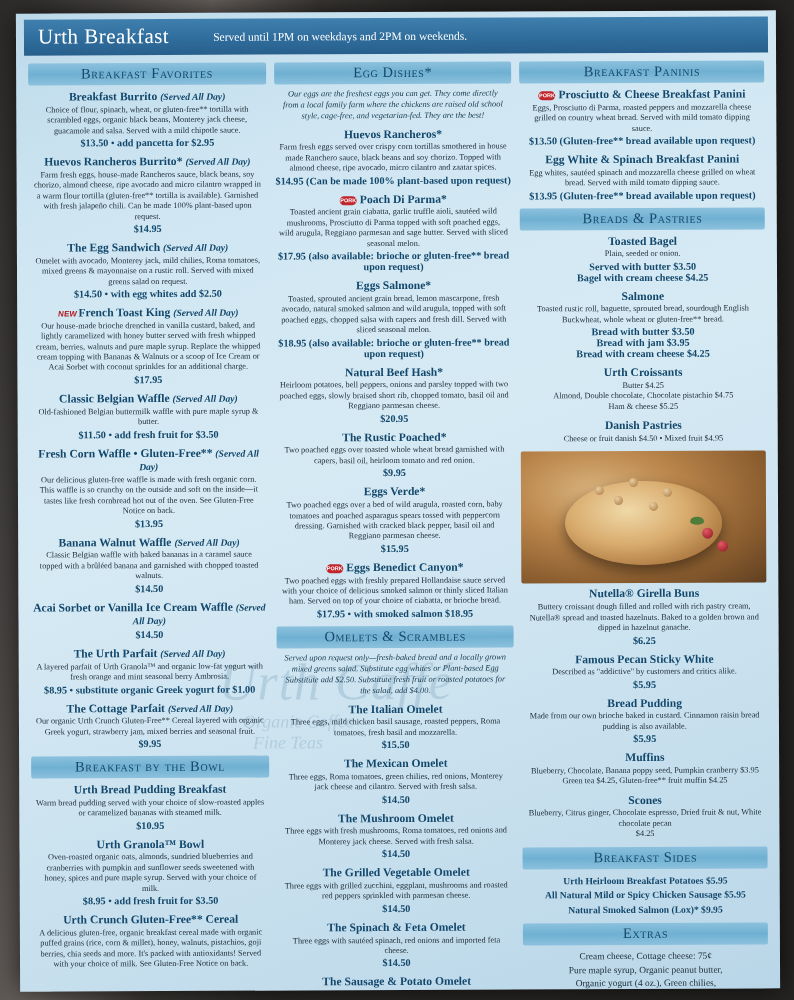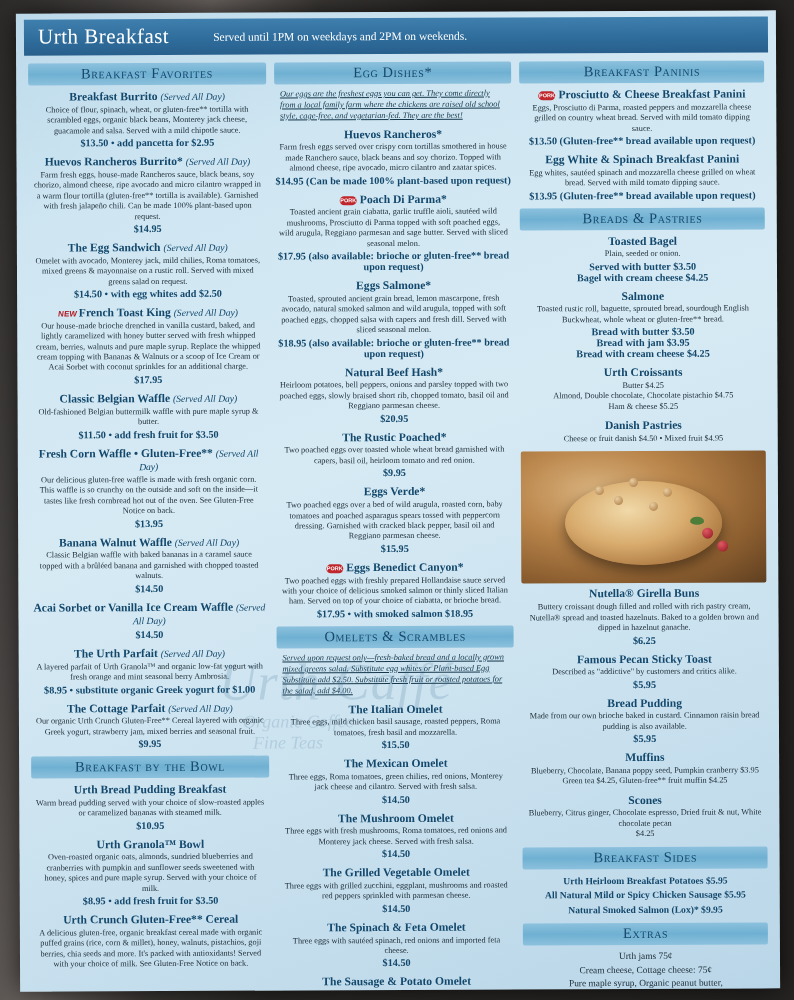--- a/index.html
+++ b/index.html
@@ -58,40 +58,40 @@
     padding:2px 0 3px;
     margin: 6px 0 5px;
     border-radius:2px;
   }
   .band.first { margin-top:2px; }
 
   .item { text-align:center; margin-bottom:7px; }
   .item .nm {
     font-weight:bold; color:#13486c; font-size:11.6px; line-height:1.18;
   }
-  .item .nm .sml { font-weight:normal; font-style:italic; font-size:9.6px; }
+  .item .nm .sml { font-weight:bold; font-style:italic; font-size:9.6px; }
   .item .ds {
     font-size:8.3px; color:#1b2b35; line-height:1.26; margin-top:1px;
     padding: 0 4px;
   }
   .item .pr { font-size:10.2px; color:#13486c; font-weight:bold; margin-top:1px; }
   .redtag {
     display:inline-block; color:#b21f28; font-weight:bold; font-size:8px;
     font-family:"Liberation Sans", sans-serif; vertical-align:middle;
     margin-right:2px; transform: skewX(-8deg);
   }
   .porkico {
     display:inline-block; width:17px; height:9px; border-radius:5px;
     background:#c0272d; color:#fff; font-size:5.5px; line-height:9px;
     text-align:center; font-family:"Liberation Sans", sans-serif;
     vertical-align:middle; margin-right:3px;
   }
   .intro {
-    font-size:8.4px; font-style:italic; text-align:left; color:#16384d;
-    line-height:1.3; padding:0 6px; margin-bottom:6px;text-decoration:underline;
+    font-size:8.4px; font-style:italic; text-align:center; color:#16384d;
+    line-height:1.3; padding:0 6px; margin-bottom:6px;
   }
 
   
   .photo {
     width:100%; height:132px; margin:6px 0 4px;
     border-radius:2px; position:relative; overflow:hidden;
     background: radial-gradient(ellipse at 30% 30%, #d9b27d 0%, #b9854b 35%, #8d5f30 70%, #5f3f20 100%);
   }
   .photo .plate {
     position:absolute; left:18%; top:22%; width:64%; height:64%;
@@ -329,21 +329,21 @@
         <div class="leaf" style="left:69%;top:50%"></div>
       </div>
 
       <div id="pastry-list">
           <div class="item">
             <div class="nm">Nutella® Girella Buns</div>
             <div class="ds">Buttery croissant dough filled and rolled with rich pastry cream, Nutella® spread and toasted hazelnuts. Baked to a golden brown and dipped in hazelnut ganache.</div>
             <div class="pr">$6.25</div>
           </div>
           <div class="item">
-            <div class="nm">Famous Pecan Sticky Toast</div>
+            <div class="nm">Famous Pecan Sticky White</div>
             <div class="ds">Described as "addictive" by customers and critics alike.</div>
             <div class="pr">$5.95</div>
           </div>
           <div class="item">
             <div class="nm">Bread Pudding</div>
             <div class="ds">Made from our own brioche baked in custard. Cinnamon raisin bread pudding is also available.</div>
             <div class="pr">$5.95</div>
           </div>
           <div class="item">
             <div class="nm">Muffins</div>
@@ -357,21 +357,20 @@
 
       <div class="band">Breakfast Sides</div>
       <div id="sides-list">
           <div class="sides-line">Urth Heirloom Breakfast Potatoes $5.95</div>
           <div class="sides-line">All Natural Mild or Spicy Chicken Sausage $5.95</div>
           <div class="sides-line">Natural Smoked Salmon (Lox)* $9.95</div>
         </div>
 
       <div class="band">Extras</div>
       <div id="extras-list">
-          <div class="extras-line">Urth jams 75¢</div>
           <div class="extras-line">Cream cheese, Cottage cheese: 75¢</div>
           <div class="extras-line">Pure maple syrup, Organic peanut butter,</div>
           <div class="extras-line">Organic yogurt (4 oz.), Green chilies,</div>
         </div>
 
     </div>
 
   </div>
 </div>
 

